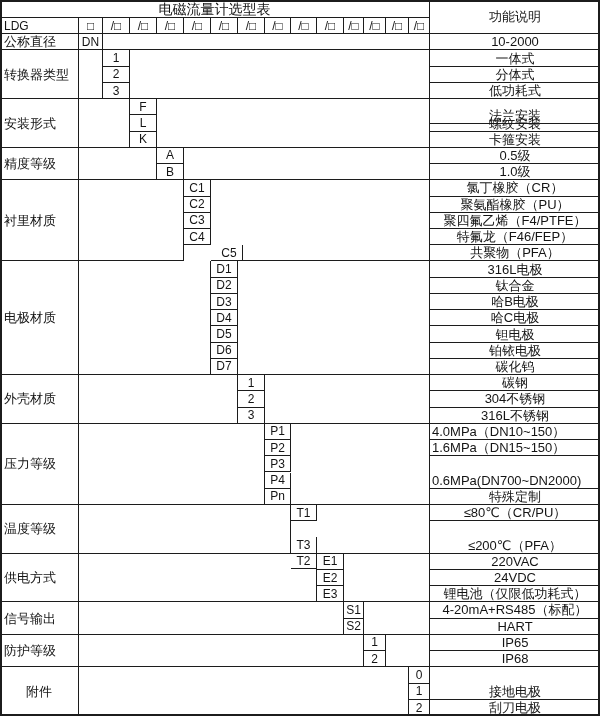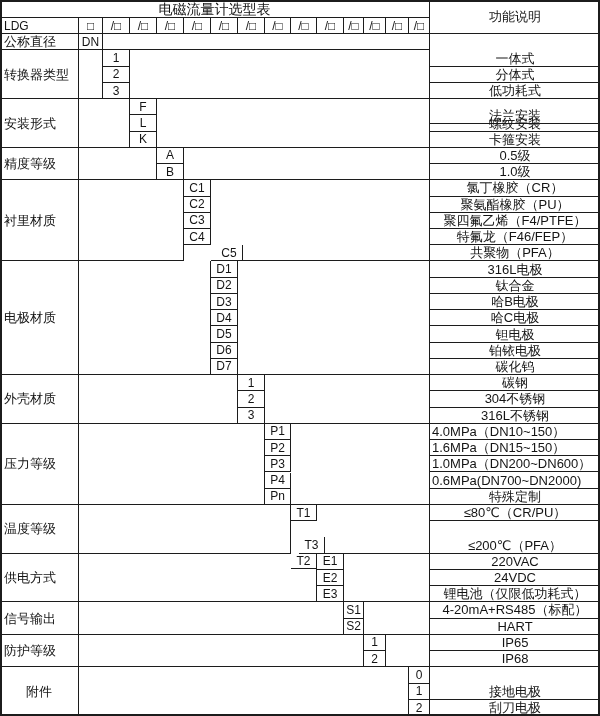--- a/index.html
+++ b/index.html
@@ -42,20 +42,21 @@
     <div class="cell slot" style="left: 265px; top: 18px; width: 26px; height: 16.2326px;">/□</div>
     <div class="cell slot" style="left: 291px; top: 18px; width: 26px; height: 16.2326px;">/□</div>
     <div class="cell slot" style="left: 317px; top: 18px; width: 27px; height: 16.2326px;">/□</div>
     <div class="cell slot" style="left: 344px; top: 18px; width: 20px; height: 16.2326px;">/□</div>
     <div class="cell slot" style="left: 364px; top: 18px; width: 22px; height: 16.2326px;">/□</div>
     <div class="cell slot" style="left: 386px; top: 18px; width: 23px; height: 16.2326px;">/□</div>
     <div class="cell slot" style="left: 409px; top: 18px; width: 21px; height: 16.2326px;">/□</div>
     <div class="cell lbl" style="left: 0px; top: 34.2326px; width: 79px; height: 16.2326px;">公称直径</div>
     <div class="cell code" style="left: 79px; top: 34.2326px; width: 24px; height: 16.2326px;">DN</div>
     <div class="cell" style="left: 103px; top: 34.2326px; width: 327px; height: 16.2326px;"></div>
+    <div class="cell no-r" style="left: 430px; top: 34.2326px; width: 170px; height: 16.2326px;">10-2000</div>
     <div class="cell lbl" style="left: 0px; top: 50.4651px; width: 79px; height: 48.6977px;">转换器类型</div>
     <div class="cell" style="left: 79px; top: 50.4651px; width: 24px; height: 48.6977px;"></div>
     <div class="cell code" style="left: 103px; top: 50.4651px; width: 27px; height: 16.2326px;">1</div>
     <div class="cell code" style="left: 103px; top: 66.6977px; width: 27px; height: 16.2326px;">2</div>
     <div class="cell code" style="left: 103px; top: 82.9302px; width: 27px; height: 16.2326px;">3</div>
     <div class="cell" style="left: 130px; top: 50.4651px; width: 300px; height: 48.6977px;"></div>
     <div class="cell no-r" style="left: 430px; top: 50.4651px; width: 170px; height: 16.2326px;">一体式</div>
     <div class="cell no-r" style="left: 430px; top: 66.6977px; width: 170px; height: 16.2326px;">分体式</div>
     <div class="cell no-r" style="left: 430px; top: 82.9302px; width: 170px; height: 16.2326px;">低功耗式</div>
     <div class="cell lbl" style="left: 0px; top: 99.1628px; width: 79px; height: 48.6977px;">安装形式</div>
@@ -116,28 +117,27 @@
     <div class="cell lbl" style="left: 0px; top: 423.814px; width: 79px; height: 81.1628px;">压力等级</div>
     <div class="cell" style="left: 79px; top: 423.814px; width: 186px; height: 81.1628px;"></div>
     <div class="cell code" style="left: 265px; top: 423.814px; width: 26px; height: 16.2326px;">P1</div>
     <div class="cell code" style="left: 265px; top: 440.047px; width: 26px; height: 16.2326px;">P2</div>
     <div class="cell code" style="left: 265px; top: 456.279px; width: 26px; height: 16.2326px;">P3</div>
     <div class="cell code" style="left: 265px; top: 472.512px; width: 26px; height: 16.2326px;">P4</div>
     <div class="cell code" style="left: 265px; top: 488.744px; width: 26px; height: 16.2326px;">Pn</div>
     <div class="cell" style="left: 291px; top: 423.814px; width: 139px; height: 81.1628px;"></div>
     <div class="cell desc-left no-r" style="left: 430px; top: 423.814px; width: 170px; height: 16.2326px; text-align: right;">4.0MPa（DN10~150）</div>
     <div class="cell desc-left no-r" style="left: 430px; top: 440.047px; width: 170px; height: 16.2326px;">1.6MPa（DN15~150）</div>
-    <div class="cell desc-left no-r" style="left: 430px; top: 456.279px; width: 170px; height: 16.2326px;">1.0MPa（DN200~DN600）</div>
     <div class="cell desc-left no-r" style="left: 430px; top: 472.512px; width: 170px; height: 16.2326px;">0.6MPa(DN700~DN2000)</div>
     <div class="cell no-r" style="left: 430px; top: 488.744px; width: 170px; height: 16.2326px;">特殊定制</div>
     <div class="cell lbl" style="left: 0px; top: 504.977px; width: 79px; height: 48.6977px;">温度等级</div>
     <div class="cell" style="left: 79px; top: 504.977px; width: 212px; height: 48.6977px;"></div>
     <div class="cell code" style="left: 291px; top: 504.977px; width: 26px; height: 16.2326px;">T1</div>
     <div class="cell code" style="left: 291px; top: 521.209px; width: 26px; height: 16.2326px; margin-top: 32px;">T2</div>
-    <div class="cell code" style="left: 291px; top: 537.442px; width: 26px; height: 16.2326px; margin-left: 8px;">T3</div>
+    <div class="cell code" style="left: 291px; top: 537.442px; width: 26px; height: 16.2326px;">T3</div>
     <div class="cell" style="left: 317px; top: 504.977px; width: 113px; height: 48.6977px;"></div>
     <div class="cell no-r" style="left: 430px; top: 504.977px; width: 170px; height: 16.2326px;">≤80℃（CR/PU）</div>
     <div class="cell no-r" style="left: 430px; top: 537.442px; width: 170px; height: 16.2326px;">≤200℃（PFA）</div>
     <div class="cell lbl" style="left: 0px; top: 553.674px; width: 79px; height: 48.6977px;">供电方式</div>
     <div class="cell" style="left: 79px; top: 553.674px; width: 238px; height: 48.6977px;"></div>
     <div class="cell code" style="left: 317px; top: 553.674px; width: 27px; height: 16.2326px;">E1</div>
     <div class="cell code" style="left: 317px; top: 569.907px; width: 27px; height: 16.2326px;">E2</div>
     <div class="cell code" style="left: 317px; top: 586.14px; width: 27px; height: 16.2326px;">E3</div>
     <div class="cell" style="left: 344px; top: 553.674px; width: 86px; height: 48.6977px;"></div>
     <div class="cell no-r" style="left: 430px; top: 553.674px; width: 170px; height: 16.2326px;">220VAC</div>

